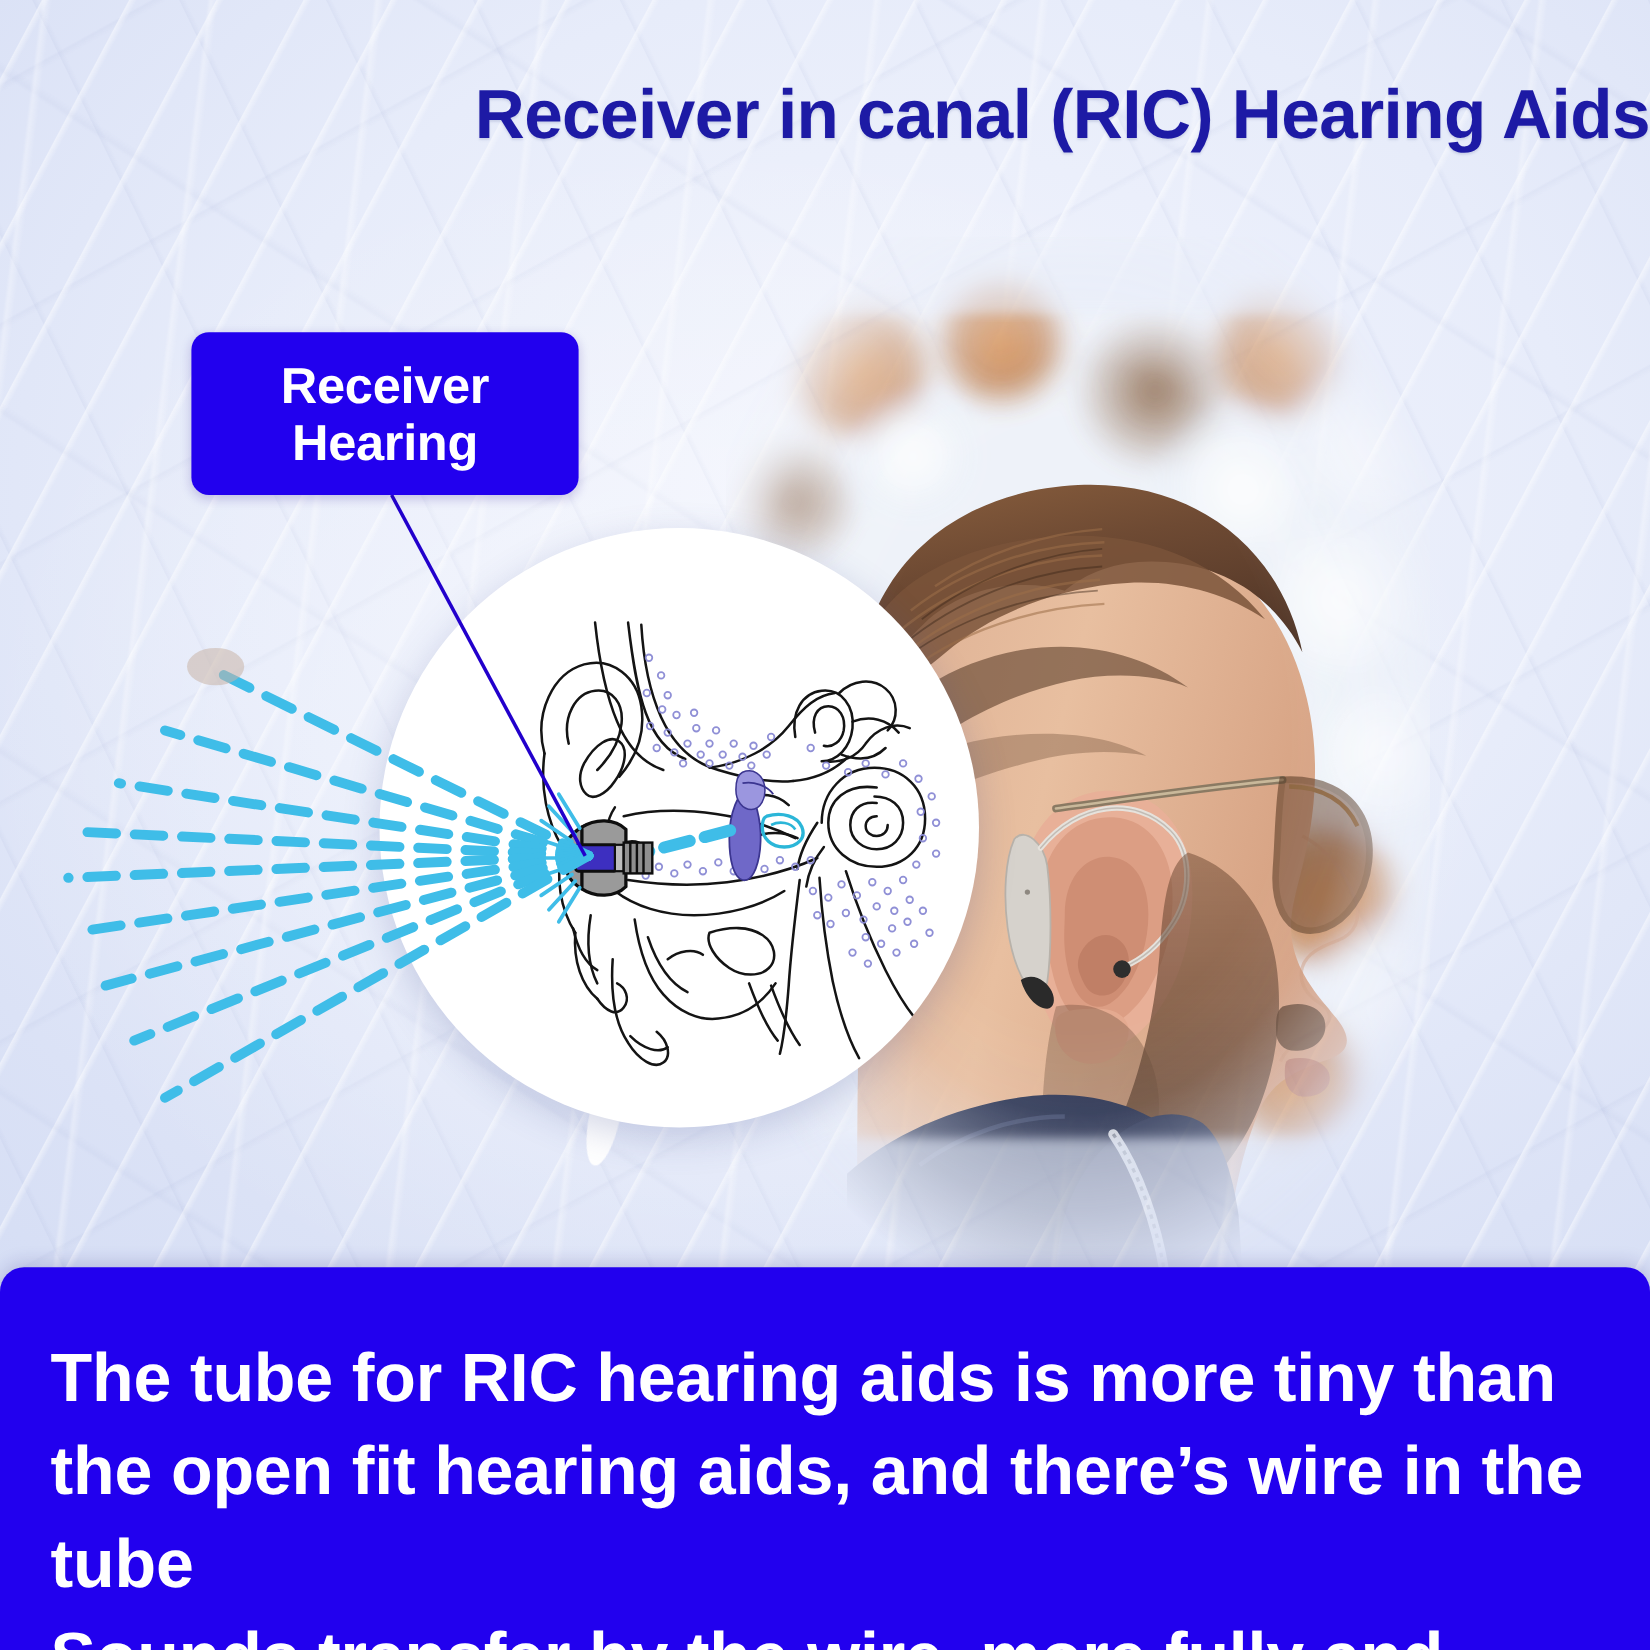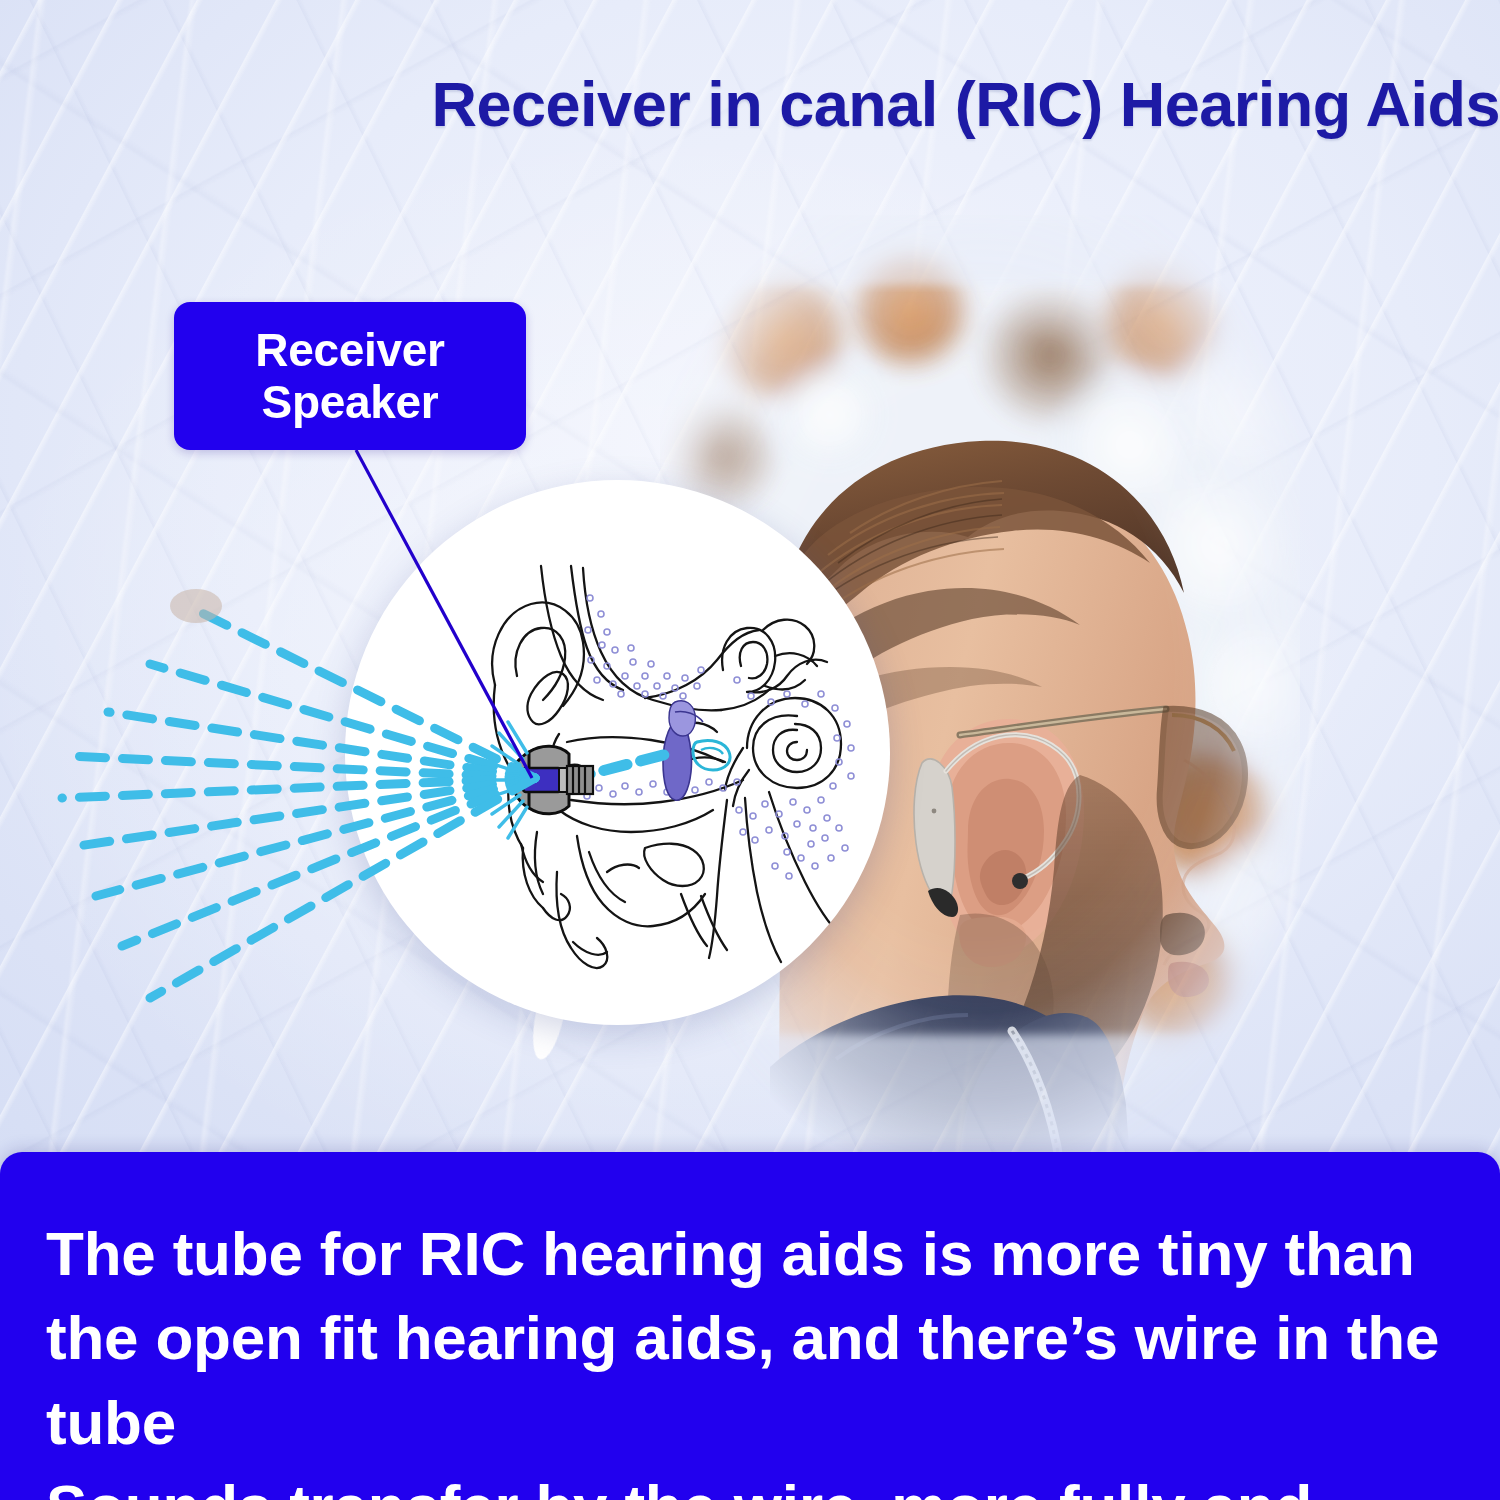--- a/index.html
+++ b/index.html
@@ -548,21 +548,21 @@
   </div>
 
   <div class="leader">
     <svg viewBox="0 0 480 520" aria-hidden="true">
       <line x1="186" y1="150" x2="362" y2="478" stroke="#2200cc" stroke-width="3.2"></line>
     </svg>
   </div>
 
   <div class="callout">
     <div class="callout-text">Receiver
-Speaker</div>
+Hearing</div>
   </div>
 
   <div class="title">Receiver in canal (RIC) Hearing Aids</div>
 
   <div class="banner">
     <div class="banner-text">The tube for RIC hearing aids is more tiny than
 the open fit hearing aids, and there’s wire in the tube
 Sounds transfer by the wire, more fully and clear</div>
   </div>
 

